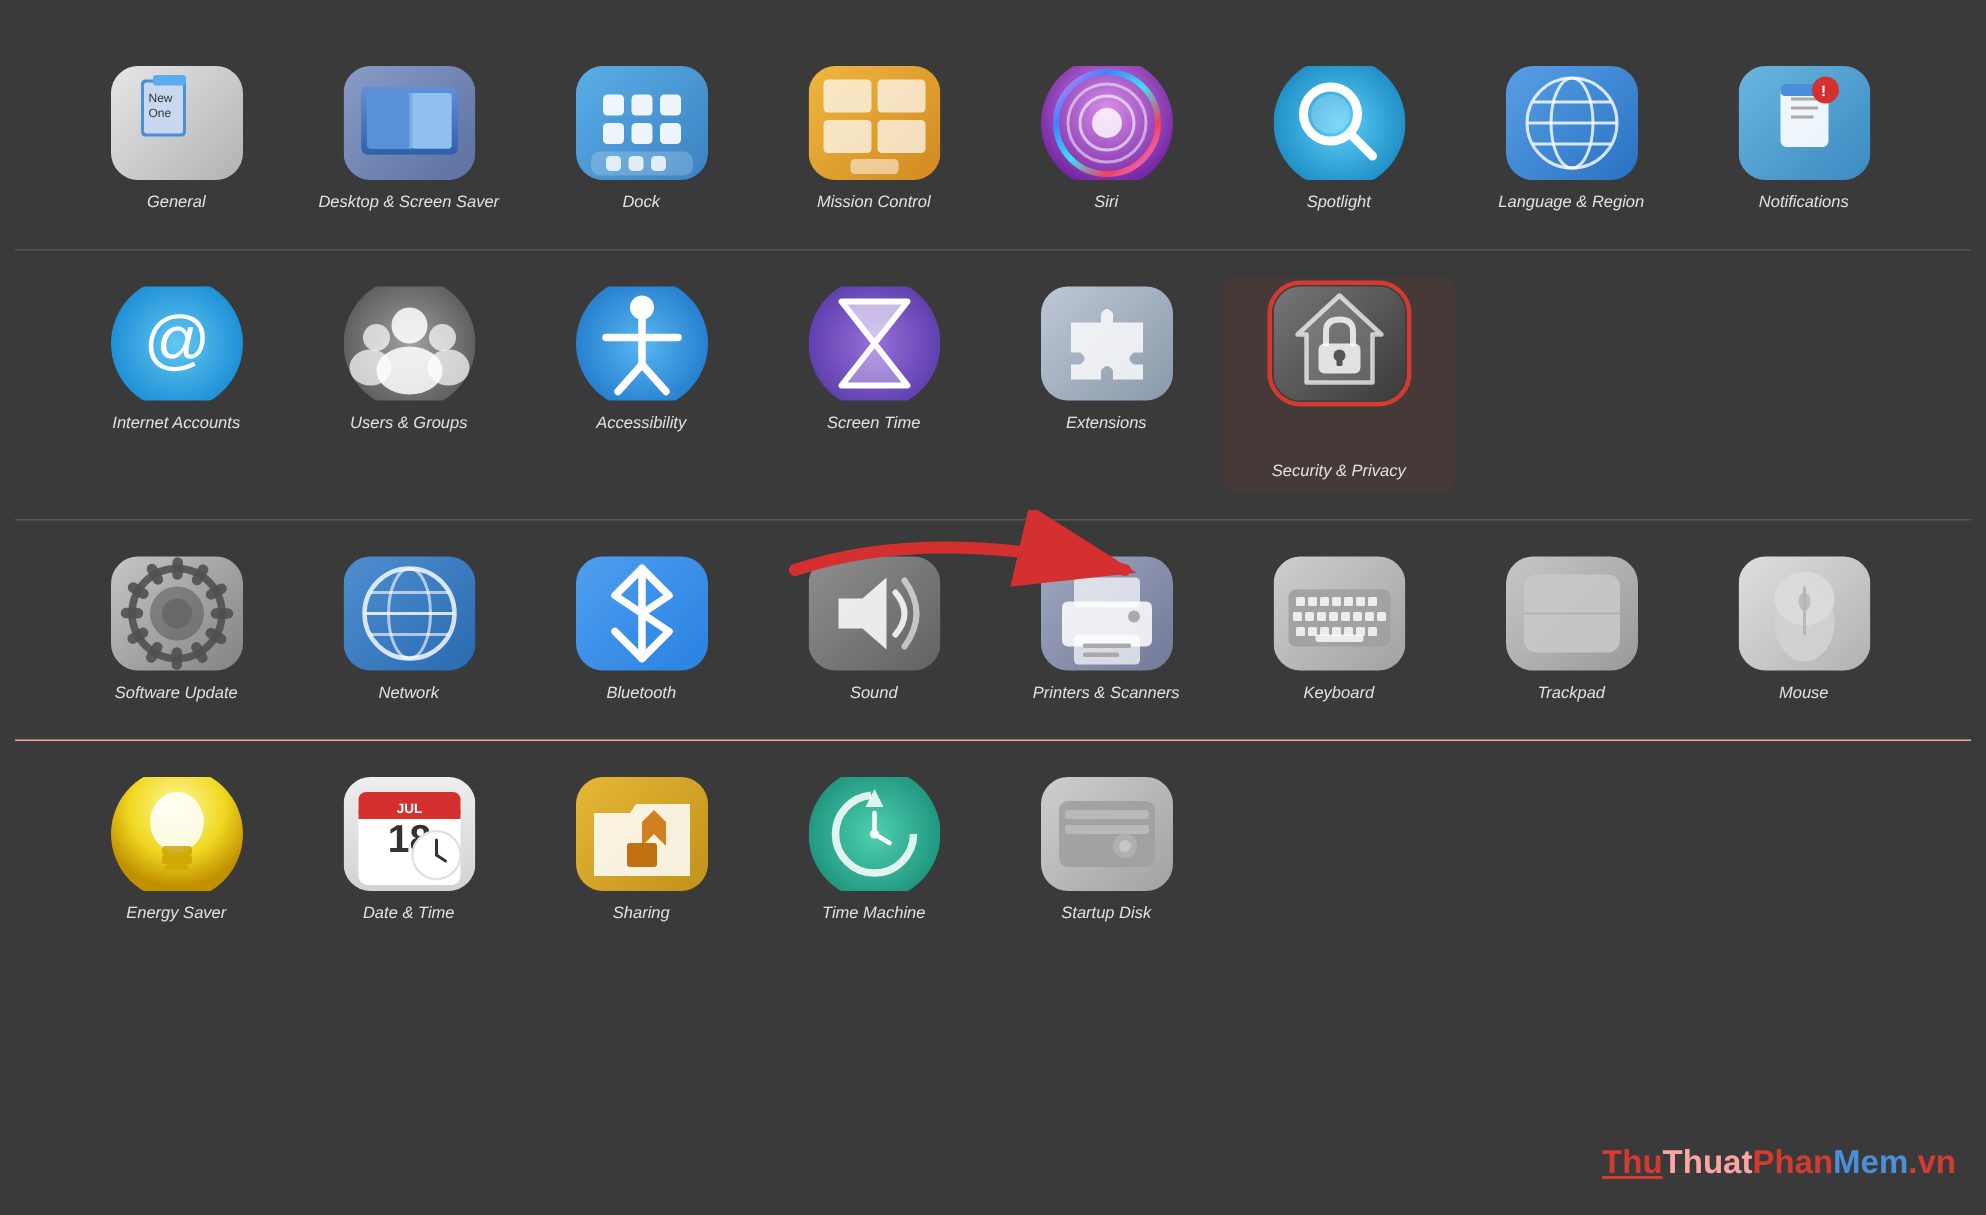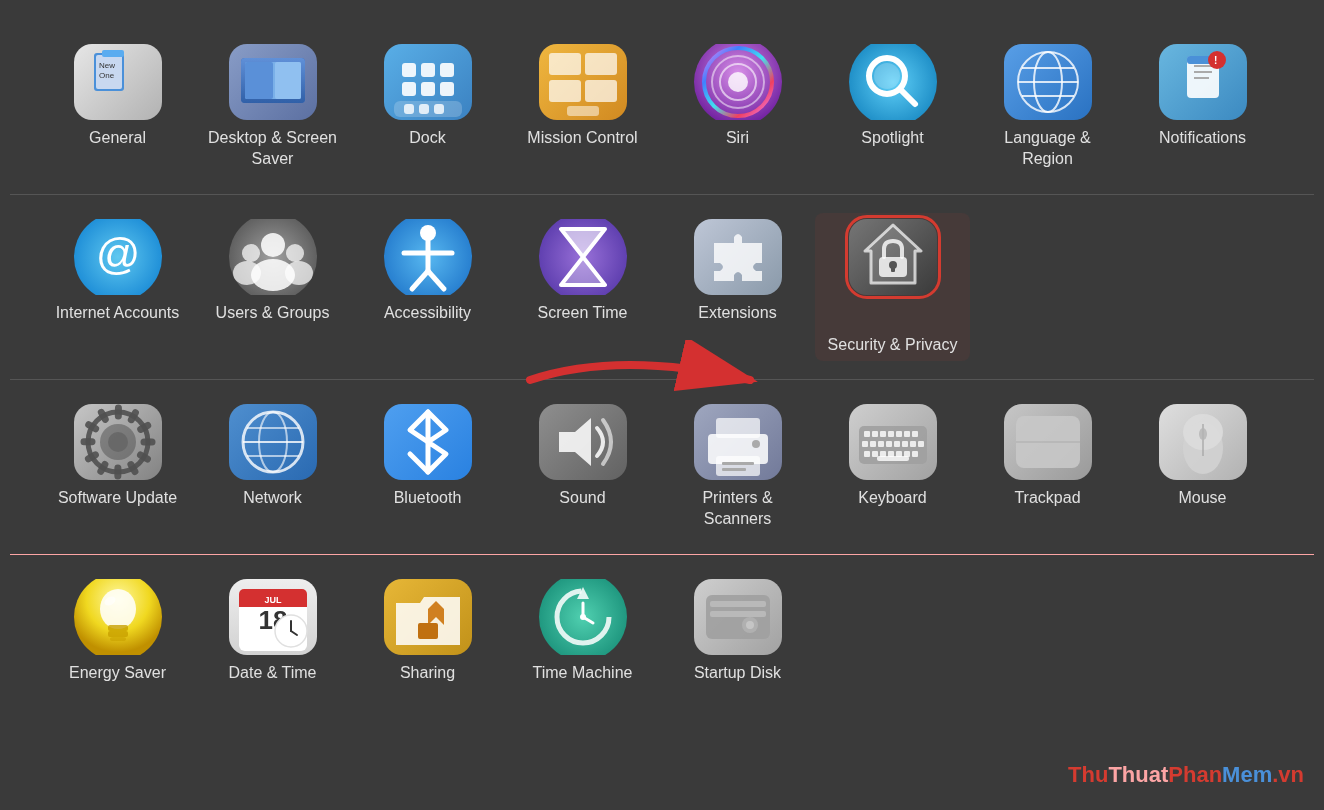--- a/index.html
+++ b/index.html
@@ -57,24 +57,25 @@
       display: flex;
       align-items: center;
       justify-content: flex-start;
       margin-bottom: 8px;
       position: relative;
       overflow: hidden;
     }
 
     .item-label {
       color: #e0e0e0;
-      font-size: 16px;
+      font-size: 11px;
       text-align: center;
       line-height: 1.3;
       max-width: 130px;
+      font-style: italic;
     }
 
     
     .item.selected .icon-wrapper {
       outline: 3px solid #d43b30;
       outline-offset: 1px;
     }
     .item.selected {
       background: rgba(212,59,48,0.08);
       gap: 32px;
@@ -83,21 +84,21 @@
     
     .watermark {
       position: absolute;
       bottom: 22px;
       right: 20px;
       font-size: 22px;
       font-weight: bold;
       z-index: 20;
       pointer-events: none;
     }
-    .watermark-thu { color: #d43b30; }
+    .watermark-thu { color: #d43b30; text-decoration: underline; }
     .watermark-thuat { color: #fca5a5; }
     .watermark-phan { color: #d43b30; }
     .watermark-mem { color: #4a90d9; }
     .watermark-vn { color: #d43b30; }
 
     svg text {
       font-family: -apple-system, sans-serif;
     }
   </style>
 </head>

